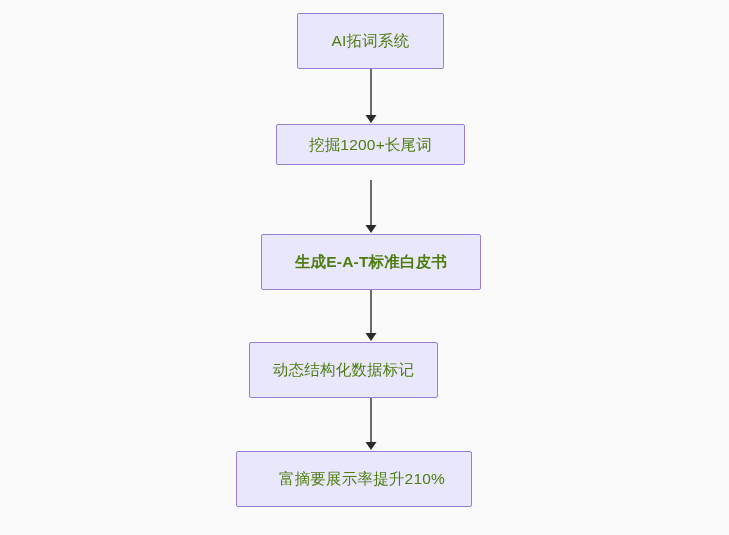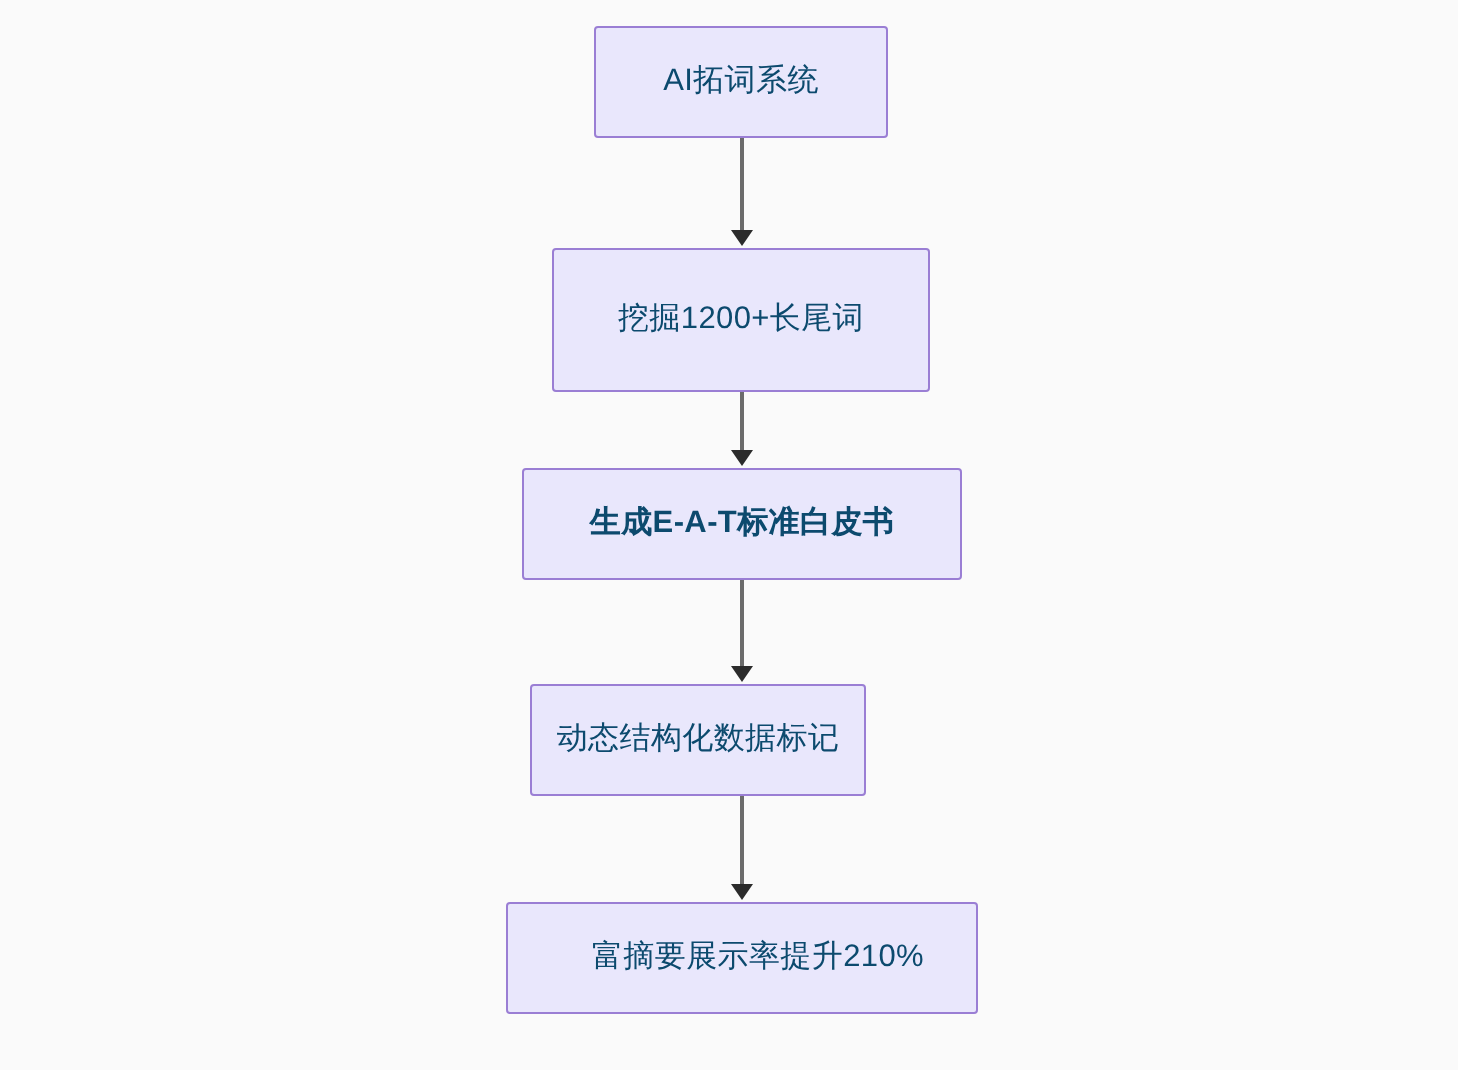--- a/index.html
+++ b/index.html
@@ -20,21 +20,21 @@
   }
   .node {
     position: absolute;
     box-sizing: border-box;
     background: #e9e7fc;
     border: 1.6px solid #9a7ed4;
     border-radius: 2px;
     display: flex;
     align-items: center;
     justify-content: center;
-    color: #0c4a6e;
+    color: #4d7c0f;
     font-size: 15.5px;
     letter-spacing: 0.2px;
     white-space: nowrap;
   }
   .node-label {
     display: block;
     line-height: 1;
   }
   .edge {
     position: absolute;
@@ -76,29 +76,29 @@
     <svg width="16" height="53" viewBox="0 0 16 53">
       <line x1="8" y1="0" x2="8" y2="45" stroke="#6b6b6b" stroke-width="2"></line>
       <polygon points="2.5,44 13.5,44 8,52" fill="#2b2b2b"></polygon>
     </svg>
   </div>
 
   <div class="node" style="left:297px; top:13px; width:147px; height:56px;">
     <span class="node-label">AI拓词系统</span>
   </div>
 
-  <div class="node" style="left:276px; top:124px; width:189px; height:72px;">
+  <div class="node" style="left:276px; top:124px; width:189px; height:41px;">
     <span class="node-label">挖掘1200+长尾词</span>
   </div>
 
   <div class="node" style="left:261px; top:234px; width:220px; height:56px;font-weight:bold;">
     <span class="node-label">生成E-A-T标准白皮书</span>
   </div>
 
-  <div class="node" style="left:265px; top:342px; width:168px; height:56px;">
+  <div class="node" style="left:249px; top:342px; width:189px; height:56px;">
     <span class="node-label">动态结构化数据标记</span>
   </div>
 
-  <div class="node" style="left:253px; top:451px; width:236px; height:56px;padding-left:16px;">
+  <div class="node" style="left:236px; top:451px; width:236px; height:56px;padding-left:16px;">
     <span class="node-label">富摘要展示率提升210%</span>
   </div>
 
 </div>
 
 </body></html>

